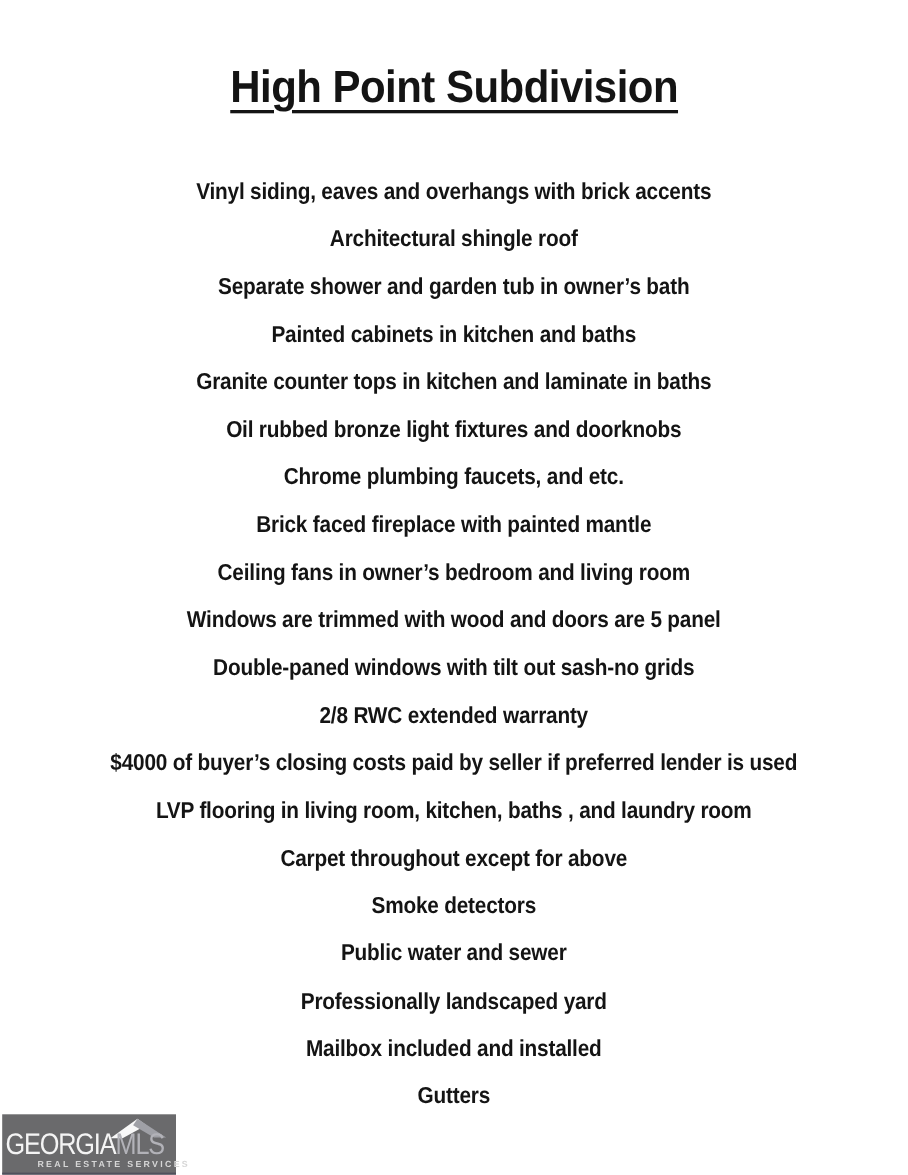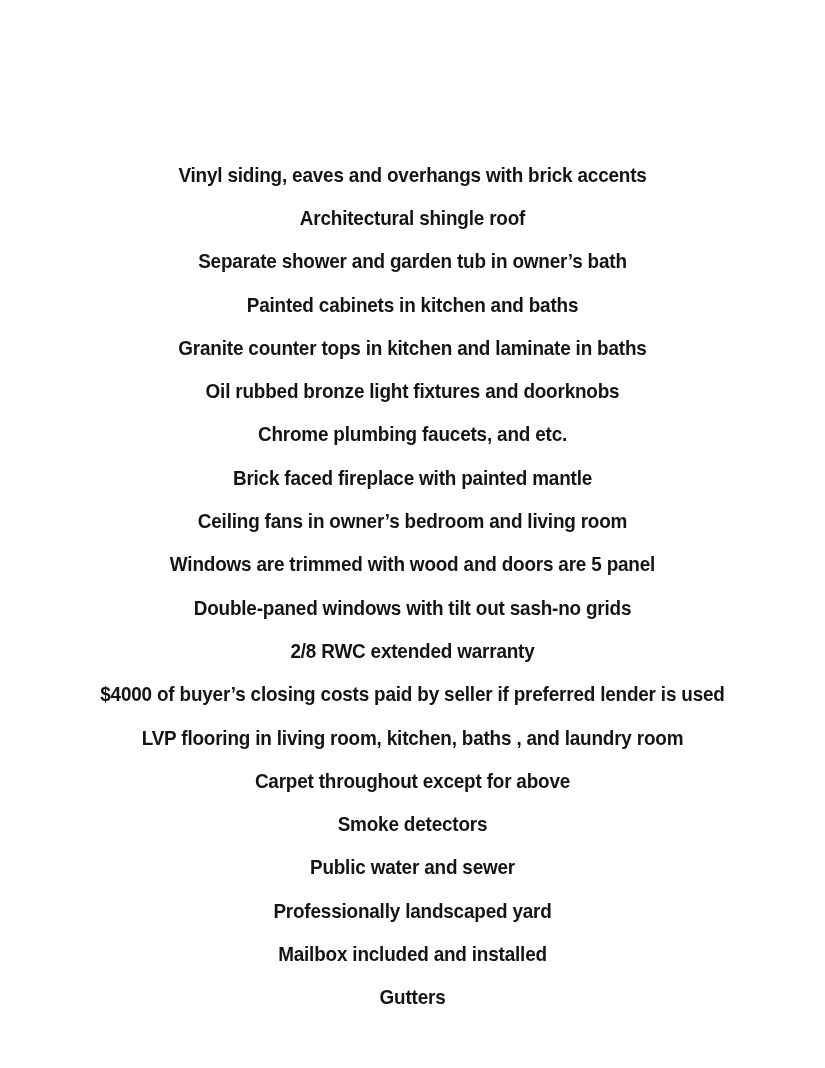--- a/index.html
+++ b/index.html
@@ -93,20 +93,23 @@
     letter-spacing: 2.1px;
     color: #d6d6d6;
     white-space: nowrap;
   }
 </style>
 </head>
 <body>
 
 <div class="page">
 
+  <div class="title-wrap">
+    <span class="title-inner">High Point Subdivision</span>
+  </div>
 
   <div class="features">
       <div class="feature-line">Vinyl siding, eaves and overhangs with brick accents</div>
       <div class="feature-line">Architectural shingle roof</div>
       <div class="feature-line">Separate shower and garden tub in owner’s bath</div>
       <div class="feature-line">Painted cabinets in kitchen and baths</div>
       <div class="feature-line">Granite counter tops in kitchen and laminate in baths</div>
       <div class="feature-line">Oil rubbed bronze light fixtures and doorknobs</div>
       <div class="feature-line">Chrome plumbing faucets, and etc.</div>
       <div class="feature-line">Brick faced fireplace with painted mantle</div>
@@ -117,14 +120,24 @@
       <div class="feature-line">$4000 of buyer’s closing costs paid by seller if preferred lender is used</div>
       <div class="feature-line">LVP flooring in living room, kitchen, baths , and laundry room</div>
       <div class="feature-line">Carpet throughout except for above</div>
       <div class="feature-line">Smoke detectors</div>
       <div class="feature-line">Public water and sewer</div>
       <div class="feature-line">Professionally landscaped yard</div>
       <div class="feature-line">Mailbox included and installed</div>
       <div class="feature-line">Gutters</div>
     </div>
 
+  <div class="logo">
+    <svg class="roof" width="54" height="20" viewBox="0 0 54 20">
+      <polygon points="2,20 27,2 35,8 13,20" fill="#f8f8f8"></polygon>
+      <polygon points="27,2 53,19 42,19 23,8" fill="#9fa0a6"></polygon>
+    </svg>
+    <div class="brand">
+      <span class="brand-primary">GEORGIA</span><span class="brand-secondary">MLS</span>
+    </div>
+    <div class="tagline">REAL ESTATE SERVICES</div>
+  </div>
 
 </div>
 
 </body></html>

